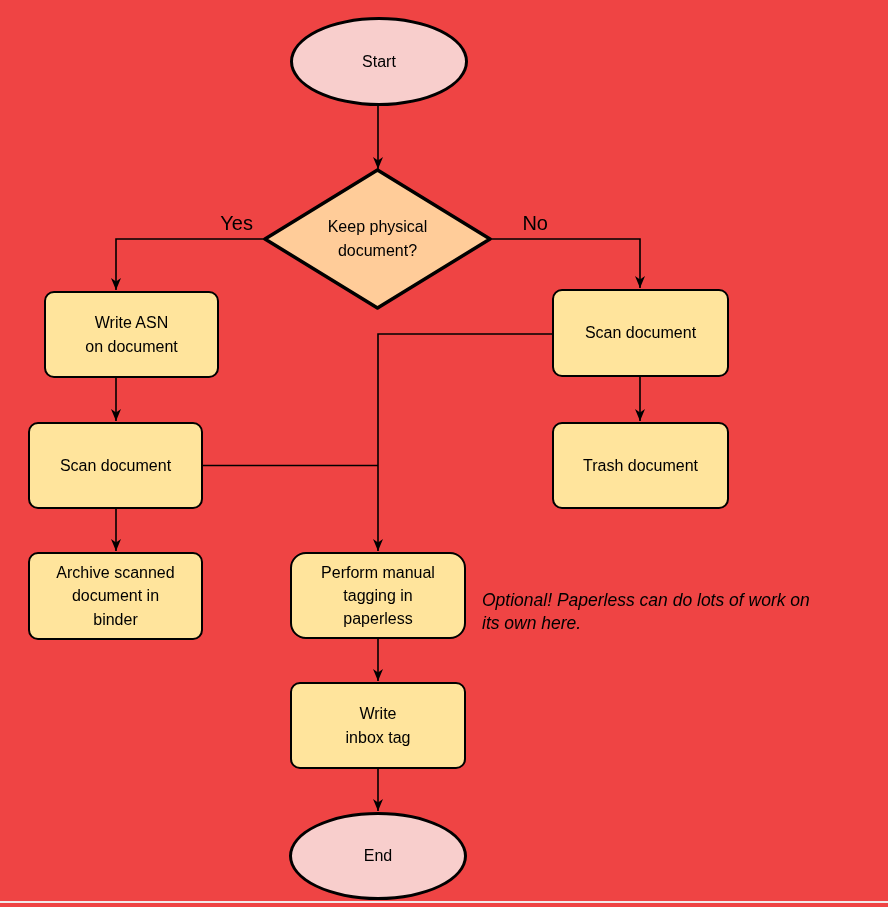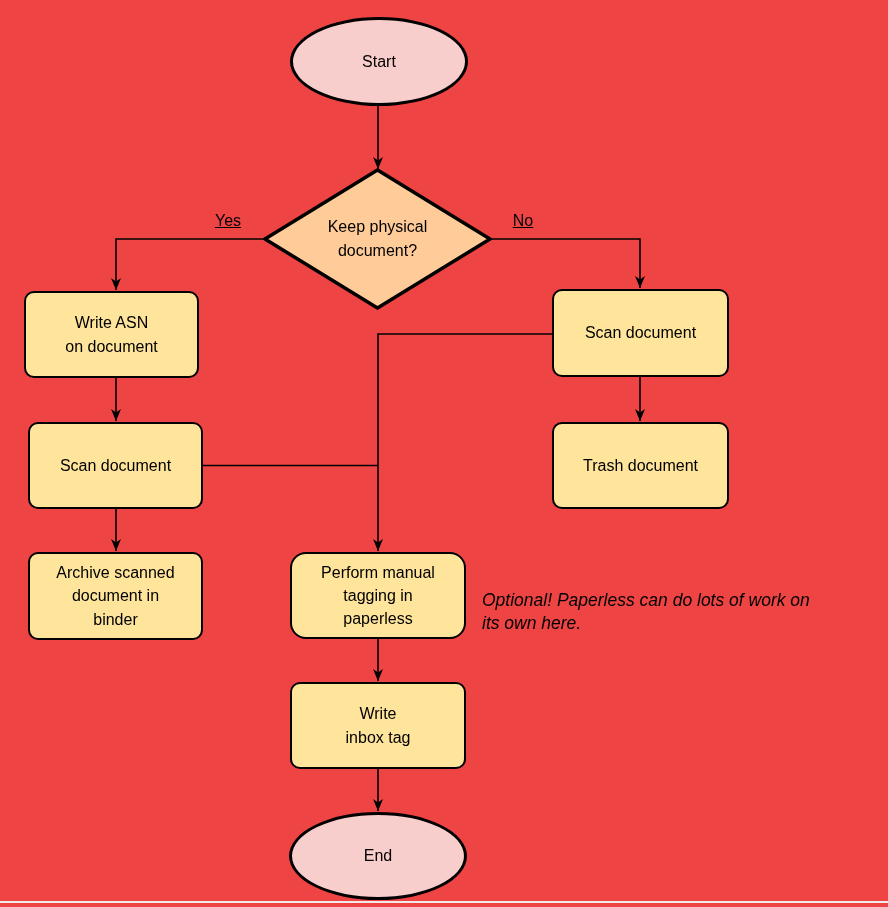--- a/index.html
+++ b/index.html
@@ -54,25 +54,24 @@
     align-items: center;
     justify-content: center;
     text-align: center;
     font-size: 16px;
     line-height: 1.45;
     white-space: pre-line;
     z-index: 3;
   }
   .edge-label {
     position: absolute;
-    font-size: 16px;
+    font-size: 20px;
     color: #000000;
-    text-align: center;
+    text-align: right;
     z-index: 3;
-    text-decoration: underline;
   }
   .note {
     position: absolute;
     font-size: 17.5px;
     font-style: italic;
     line-height: 1.32;
     color: #000000;
     white-space: pre-line;
     z-index: 3;
   }
@@ -119,21 +118,21 @@
     <polygon points="116.5,4 229,73 116.5,142 4,73" fill="#FFCC99" stroke="#000000" stroke-width="3.5" stroke-linejoin="round"></polygon>
   </svg>
   <div class="decision-label" style="left:290px; top:196px; width:175px; height:85px;">
     <span>Keep physical
 document?</span>
   </div>
 
   <div class="edge-label" style="left:203px; top:212px; width:50px;">Yes</div>
   <div class="edge-label" style="left:498px; top:212px; width:50px;">No</div>
 
-  <div class="node process" style="left:24px; top:291px; width:175px; height:87px;">
+  <div class="node process" style="left:44px; top:291px; width:175px; height:87px;">
     <span>Write ASN
 on document</span>
   </div>
   <div class="node process" style="left:28px; top:422px; width:175px; height:87px;">
     <span>Scan document</span>
   </div>
   <div class="node process" style="left:28px; top:552px; width:175px; height:88px;">
     <span>Archive scanned
 document in
 binder</span>

